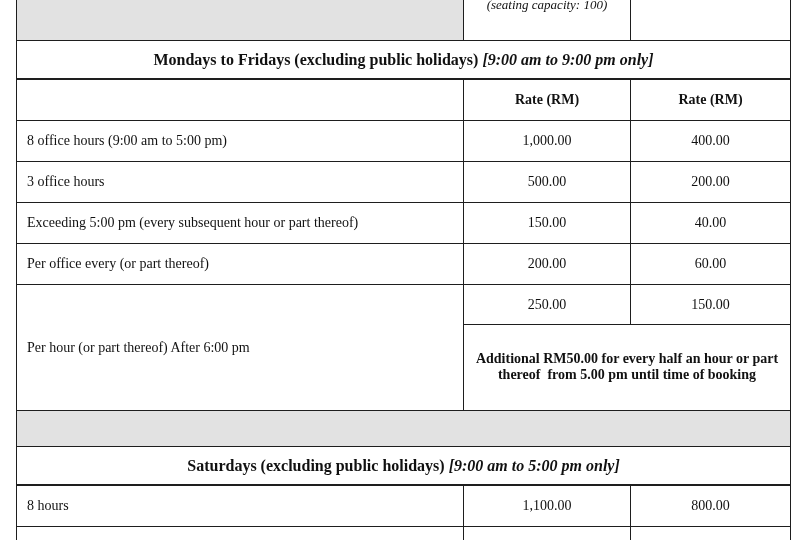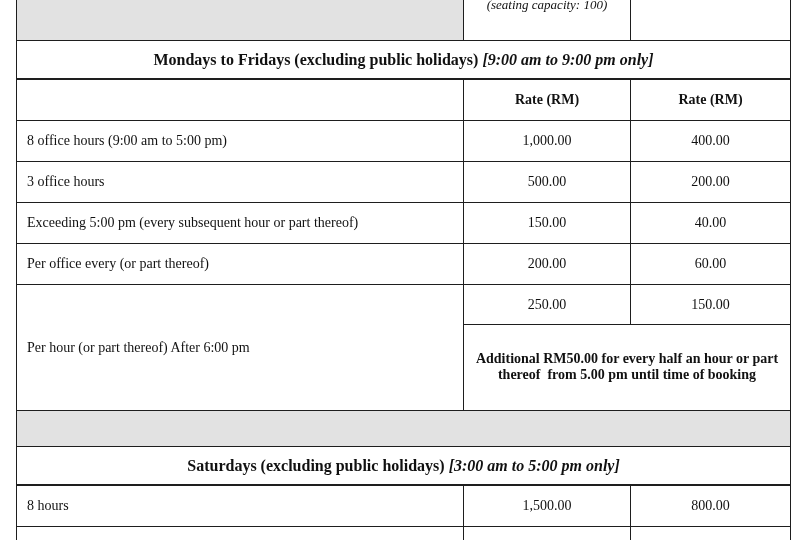--- a/index.html
+++ b/index.html
@@ -132,27 +132,27 @@
         <td colspan="2" class="note">Additional RM50.00 for every half an hour or part thereof  from 5.00 pm until time of booking</td>
       </tr>
 
       <tr class="r-spacer">
         <td colspan="3" class="shaded"></td>
       </tr>
 
       <tr class="r-sec">
         <td colspan="3" class="sec">
           <span>Saturdays (excluding public holidays)</span>
-          <span class="bi">[3:00 am to 5:00 pm only]</span>
+          <span class="bi">[9:00 am to 5:00 pm only]</span>
         </td>
       </tr>
 
       <tr class="r-body">
         <td class="lbl">8 hours</td>
-        <td class="num">1,500.00</td>
+        <td class="num">1,100.00</td>
         <td class="num">800.00</td>
       </tr>
 
       <tr class="r-bottom">
         <td></td>
         <td></td>
         <td></td>
       </tr>
 
     </tbody>

